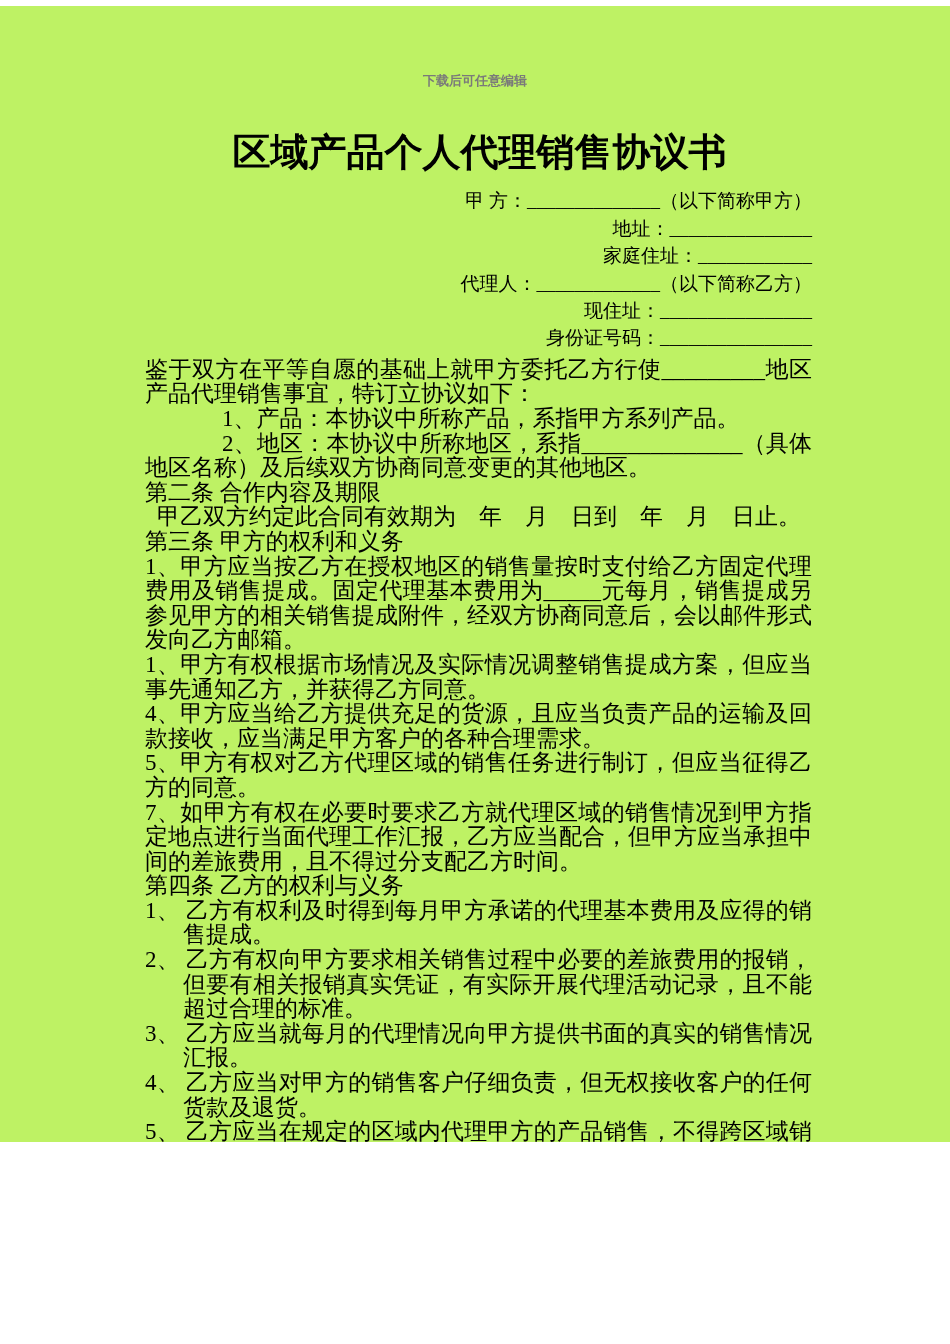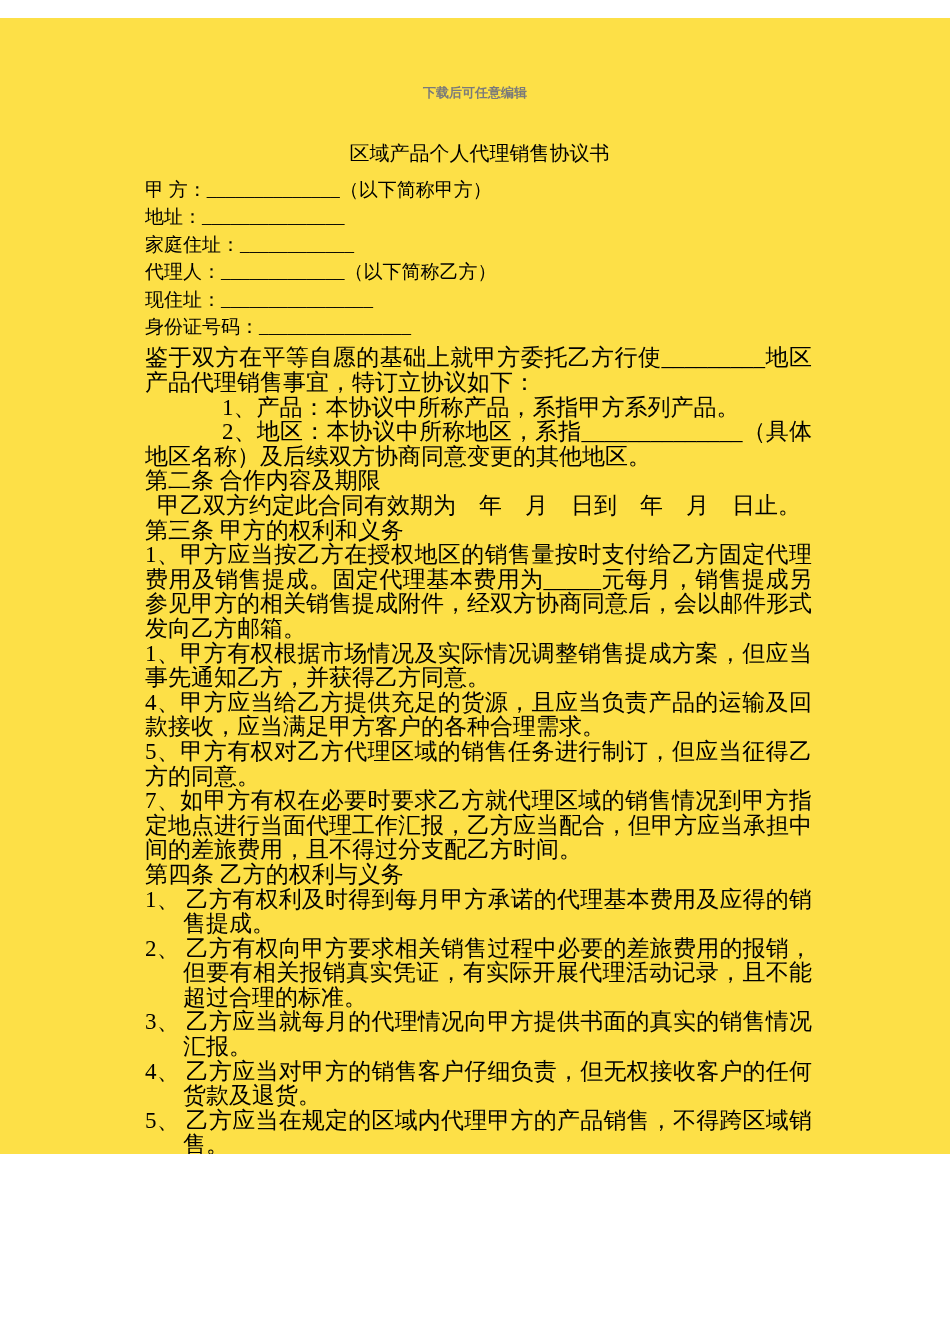--- a/index.html
+++ b/index.html
@@ -1,48 +1,48 @@
 <!DOCTYPE html>
 <html><head>
 <meta charset="utf-8">
 <style>
   * { box-sizing: border-box; }
   html, body { margin: 0; padding: 0; background: #ffffff; }
   .page {
     position: relative;
     width: 950px;
     height: 1136px;
-    margin: 18px auto;
-    background: #fde047;
+    margin: 6px auto;
+    background: #bef264;
     color: #000000;
     font-family: "Liberation Serif", "DejaVu Serif", serif;
     overflow: hidden;
   }
   .header-note {
     position: absolute;
     top: 66px;
     left: 0;
     right: 0;
     text-align: center;
     font-size: 13px;
     font-weight: 700;
     color: #7a7a7a;
   }
   .title {
     margin: 122px 0 10px 0;
     text-align: center;
-    font-size: 20px;
-    font-weight: 400;
+    font-size: 38px;
+    font-weight: 700;
     line-height: 1.3;
     padding-left: 9px;
   }
   .content {
     margin: 0 138px 0 145px; 
   }
-  .form-area { margin-top: 8px; }
+  .form-area { margin-top: 8px; text-align: right; }
   .form-line {
     font-size: 19px;
     line-height: 27.4px;
     white-space: nowrap;
   }
   .f-blank { color: #000; }
   .body-area { margin-top: 6px; }
   .para {
     margin: 0;
     font-size: 23px;

